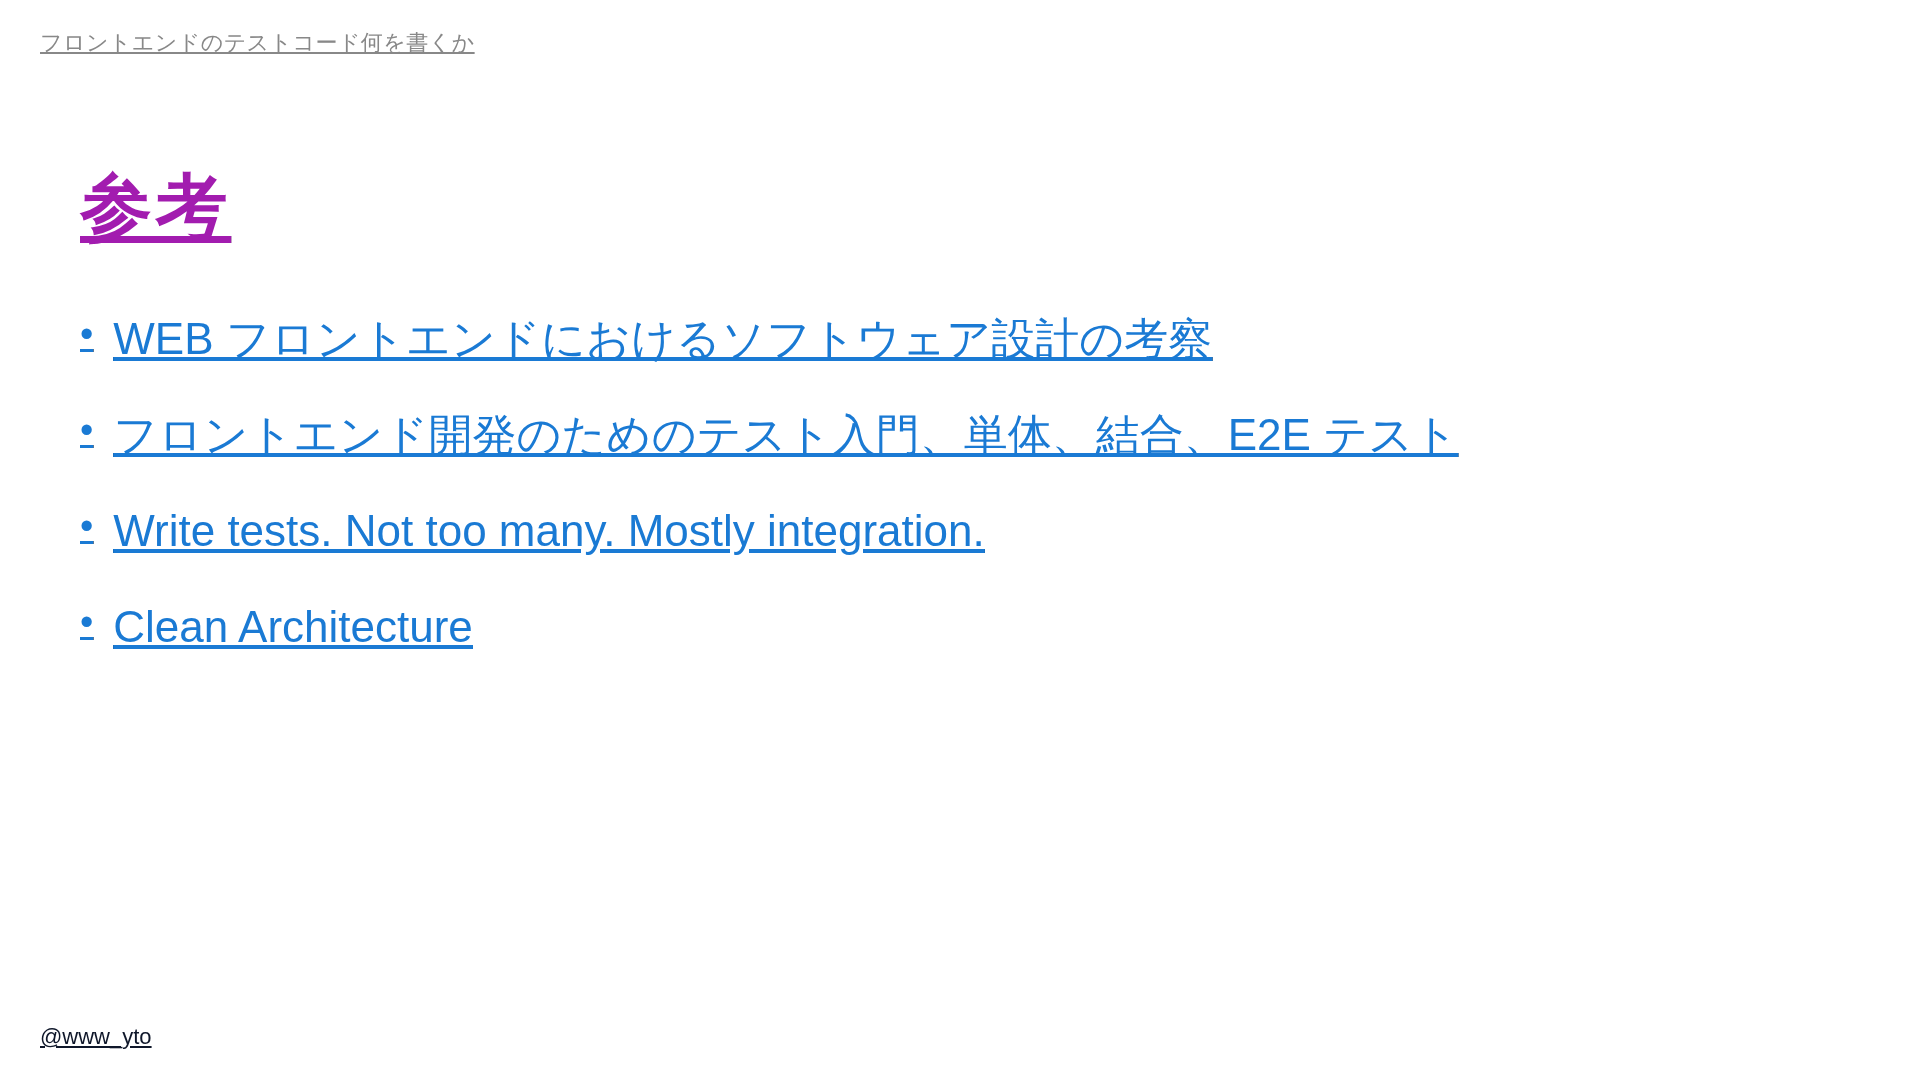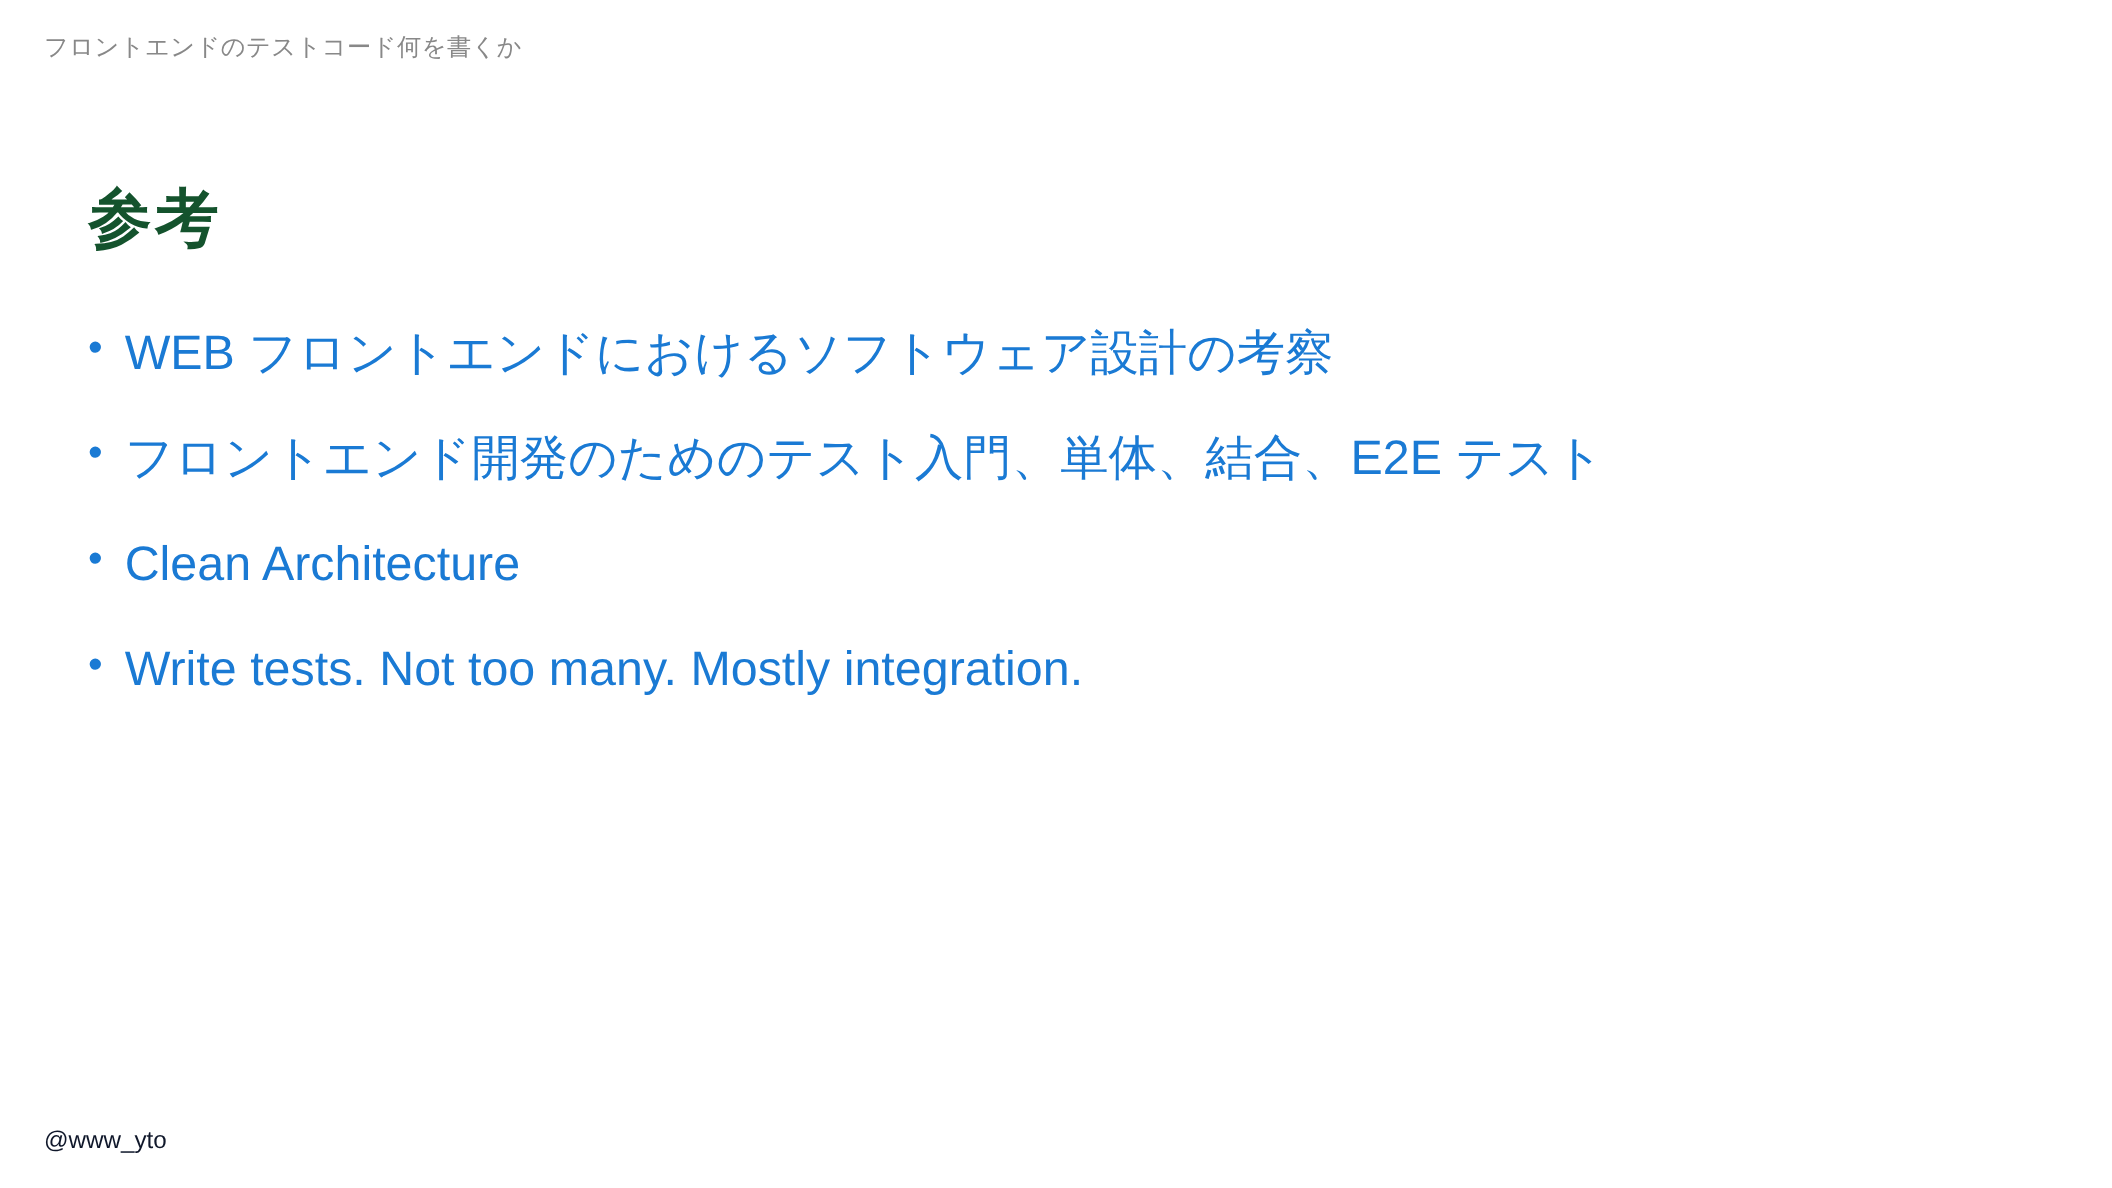--- a/index.html
+++ b/index.html
@@ -1,18 +1,19 @@
 <!DOCTYPE html>
 <html><head>
   <meta charset="utf-8">
   <style>
     * {
       margin: 0;
       padding: 0;
       box-sizing: border-box;
+      text-decoration: underline;
     }
 
     body {
       width: 1920px;
       height: 1080px;
       background-color: #ffffff;
       font-family: "Helvetica Neue", "Hiragino Kaku Gothic ProN", "Hiragino Sans", Meiryo, sans-serif;
       position: relative;
       overflow: hidden;
     }
@@ -37,23 +38,23 @@
     }
 
     .main-content {
       position: absolute;
       top: 160px;
       left: 80px;
       right: 80px;
     }
 
     .section-title {
-      font-size: 58px;
+      font-size: 72px;
       font-weight: 700;
-      color: #14532d;
+      color: #a21caf;
       margin-bottom: 50px;
       letter-spacing: 0.05em;
     }
 
     .bullet-list {
       list-style: none;
       padding: 0;
       margin: 0;
     }
 
@@ -89,21 +90,21 @@
   <div class="section-title">参考</div>
 
   <ul class="bullet-list">
     <li>
       <span class="bullet-text">WEB フロントエンドにおけるソフトウェア設計の考察</span>
     </li>
     <li>
       <span class="bullet-text">フロントエンド開発のためのテスト入門、単体、結合、E2E テスト</span>
     </li>
     <li>
-      <span class="bullet-text">Clean Architecture</span>
+      <span class="bullet-text">Write tests. Not too many. Mostly integration.</span>
     </li>
     <li>
-      <span class="bullet-text">Write tests. Not too many. Mostly integration.</span>
+      <span class="bullet-text">Clean Architecture</span>
     </li>
   </ul>
 </div>
 
 <div class="slide-footer">@www_yto</div>
 
 </body></html>

